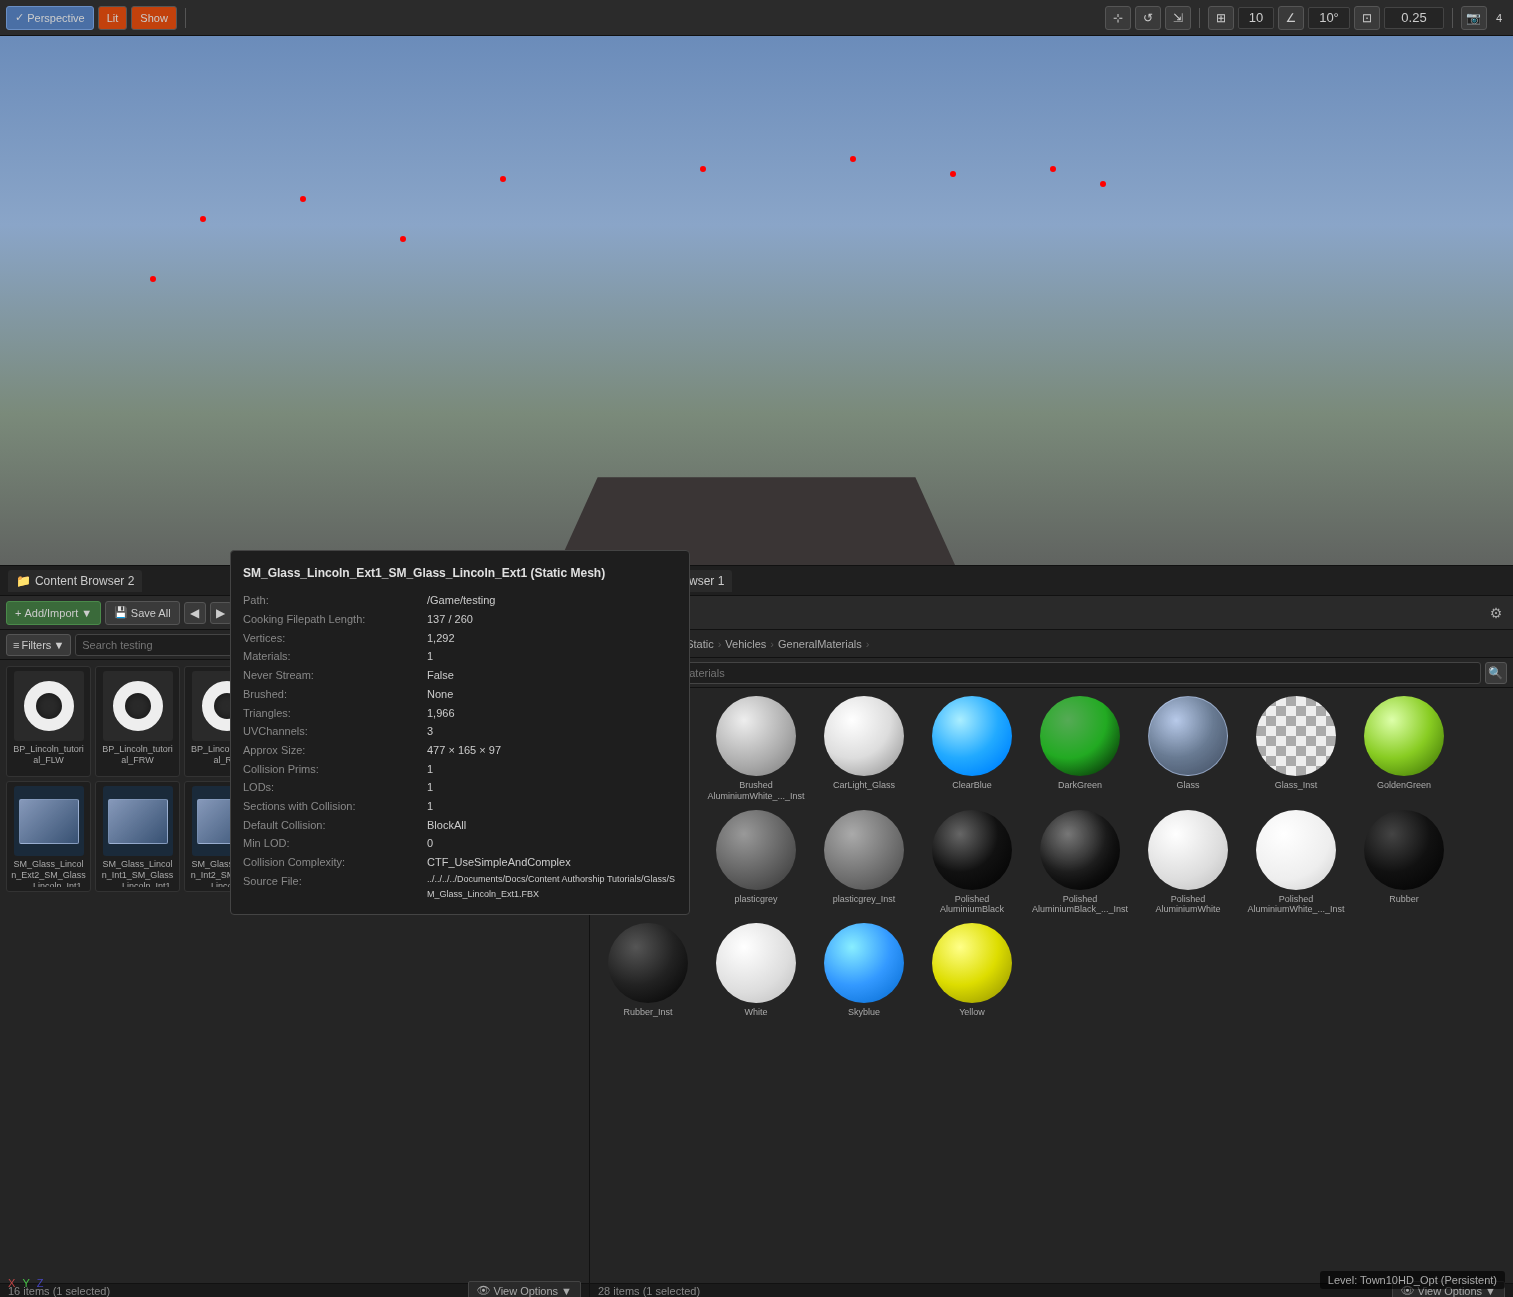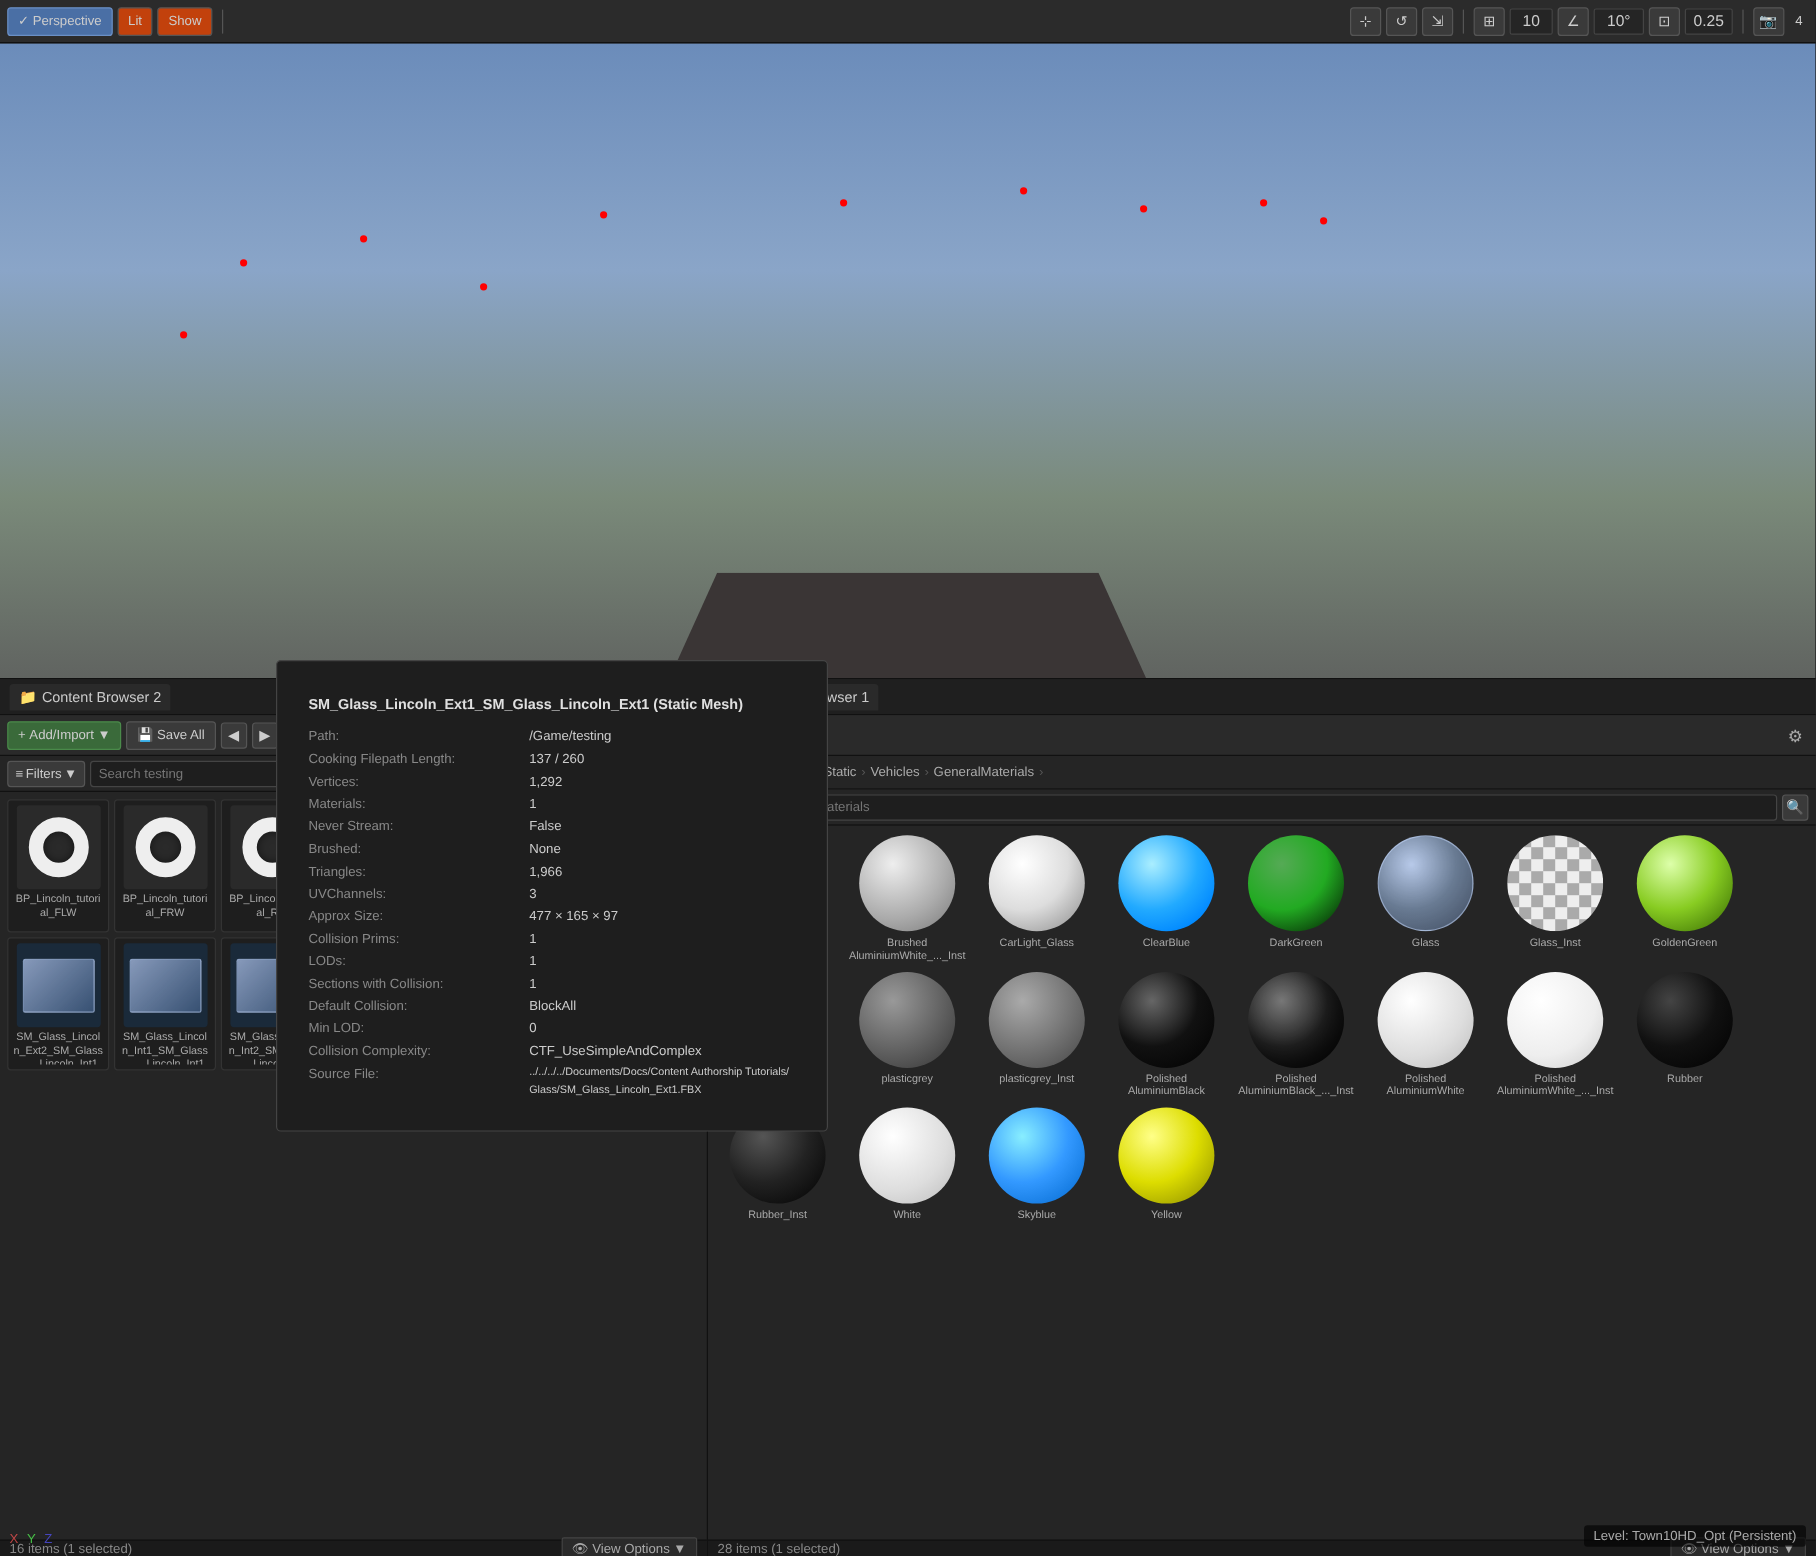--- a/index.html
+++ b/index.html
@@ -111,21 +111,21 @@
 
     
     #info-tooltip {
       position: absolute;
       top: 550px;
       left: 230px;
       width: 460px;
       background: #1e1e1e;
       border: 1px solid #444;
       border-radius: 4px;
-      padding: 26px;
+      padding: 12px;
       z-index: 50;
       font-size: 11px;
       line-height: 1.7;
       color: #bbb;
     }
 
     #info-tooltip h3 {
       font-size: 12px;
       color: #e0e0e0;
       margin-bottom: 8px;
@@ -634,21 +634,21 @@
   <div class="toolbar-right">
     <div class="toolbar-icon-btn" title="Translate">⊹</div>
     <div class="toolbar-icon-btn" title="Rotate">↺</div>
     <div class="toolbar-icon-btn" title="Scale">⇲</div>
     <div class="toolbar-separator"></div>
     <div class="toolbar-icon-btn">⊞</div>
     <input class="num-input" type="text" value="10" style="">
     <div class="toolbar-icon-btn">∠</div>
     <input class="num-input" type="text" value="10°" style="width: 42px;">
     <div class="toolbar-icon-btn">⊡</div>
-    <input class="num-input" type="text" value="0.25" style="width: 40px;">
+    <input class="num-input" type="text" value="0.25" style="width: 60px;">
     <div class="toolbar-separator"></div>
     <div class="toolbar-icon-btn">📷</div>
     <span style="color:#ccc;font-size:11px;min-width:16px;text-align:center;">4</span>
   </div>
 </div>
 
 <div id="viewport-scene">
   <div class="scene-bg">
 
     <div class="road-area"></div>

